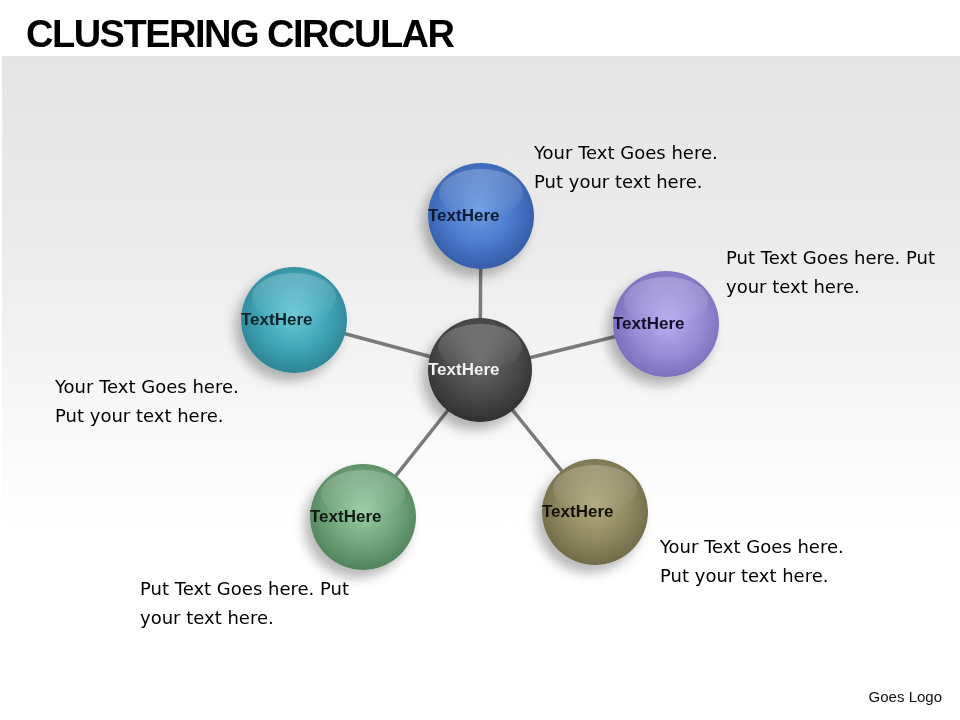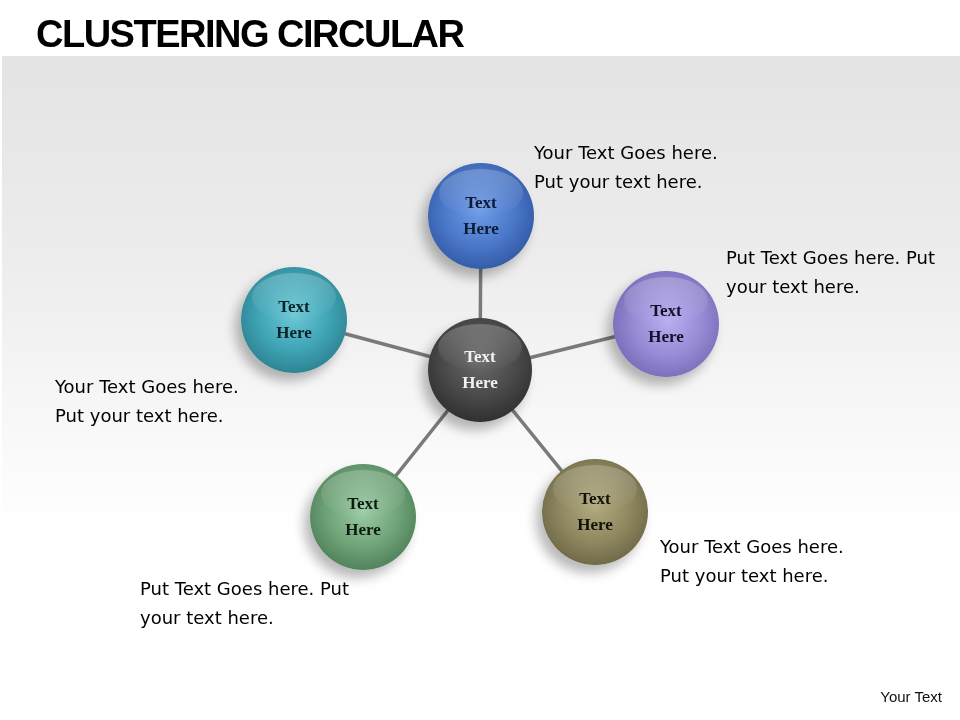--- a/index.html
+++ b/index.html
@@ -2,34 +2,34 @@
 <html><head>
 <meta charset="utf-8">
 <style>
   html, body { margin: 0; padding: 0; }
   body {
     width: 960px; height: 720px; position: relative; overflow: hidden;
     background: #ffffff;
     font-family: "Liberation Sans", sans-serif;
   }
   .title {
-    position: absolute; left: 36px; top: 12px;
+    position: absolute; left: 26px; top: 12px;
     font-family: "Liberation Sans", sans-serif;
     font-weight: bold; font-size: 38px; letter-spacing: -1.5px;
     color: #000; line-height: 44px; margin: 0;
   }
   .band {
     position: absolute; left: 2px; top: 56px; width: 958px; height: 560px;
     background: linear-gradient(to bottom, #e4e4e4 0%, #ececec 35%, #f6f6f6 60%, #ffffff 85%);
   }
   svg.links { position: absolute; left: 0; top: 0; width: 960px; height: 720px; }
   .node {
     position: absolute; border-radius: 50%;
-    display: flex; flex-direction: column; align-items: center; justify-content: center;
-    font-family: Liberation Serif, serif; font-weight: bold; font-size: 17px;
+    display: flex; align-items: center; 
+    font-family: Liberation Sans, sans-serif; font-weight: bold; font-size: 17px;
     line-height: 26px; text-align: center;
     box-shadow: -6px 8px 12px rgba(0,0,0,0.28);
   }
   .node::after {
     content: ""; position: absolute; left: 10%; top: 6%; width: 80%; height: 45%;
     border-radius: 50%;
     background: linear-gradient(to bottom, rgba(255,255,255,0.22), rgba(255,255,255,0));
     pointer-events: none;
   }
   .node span { position: relative; z-index: 1; }
@@ -112,13 +112,13 @@
 <div class="callout" style="left:660px; top:532px;">
   <div>Your Text Goes here.</div>
   <div>Put your text here.</div>
 </div>
 
 <div class="callout" style="left:140px; top:574px;">
   <div>Put Text Goes here. Put</div>
   <div>your text here.</div>
 </div>
 
-<div class="logo">Your Text</div>
+<div class="logo">Goes Logo</div>
 
 </body></html>

